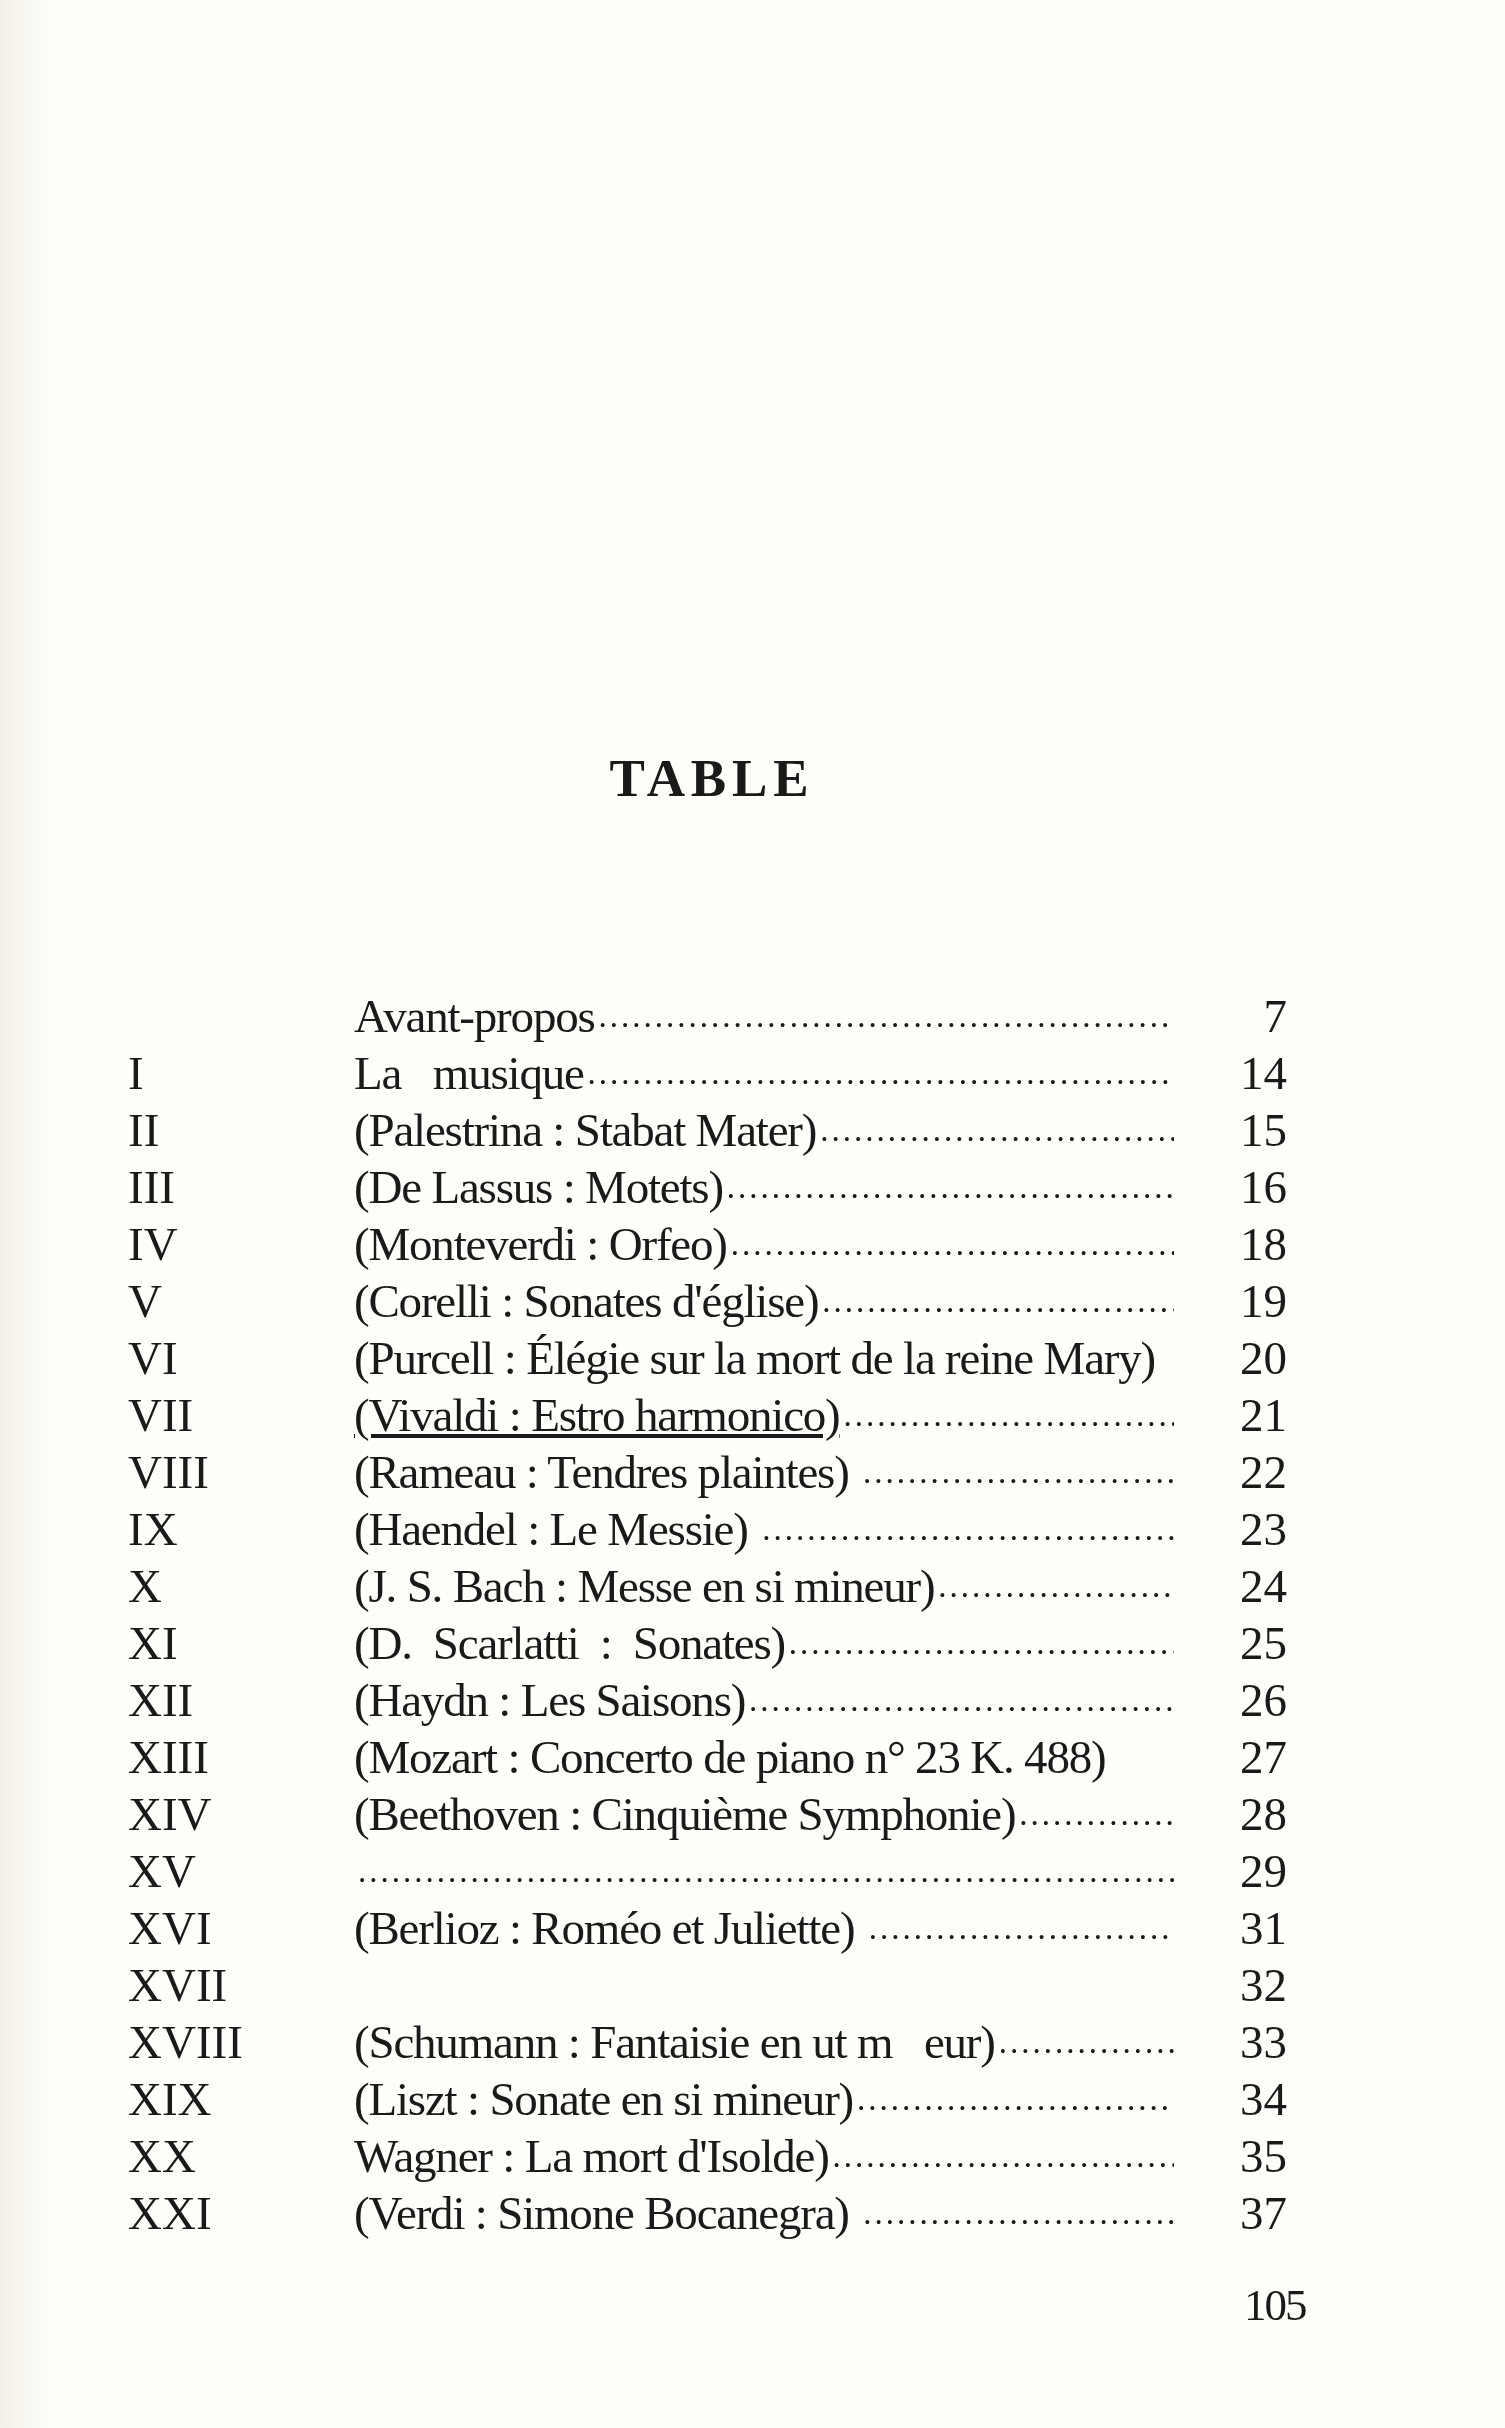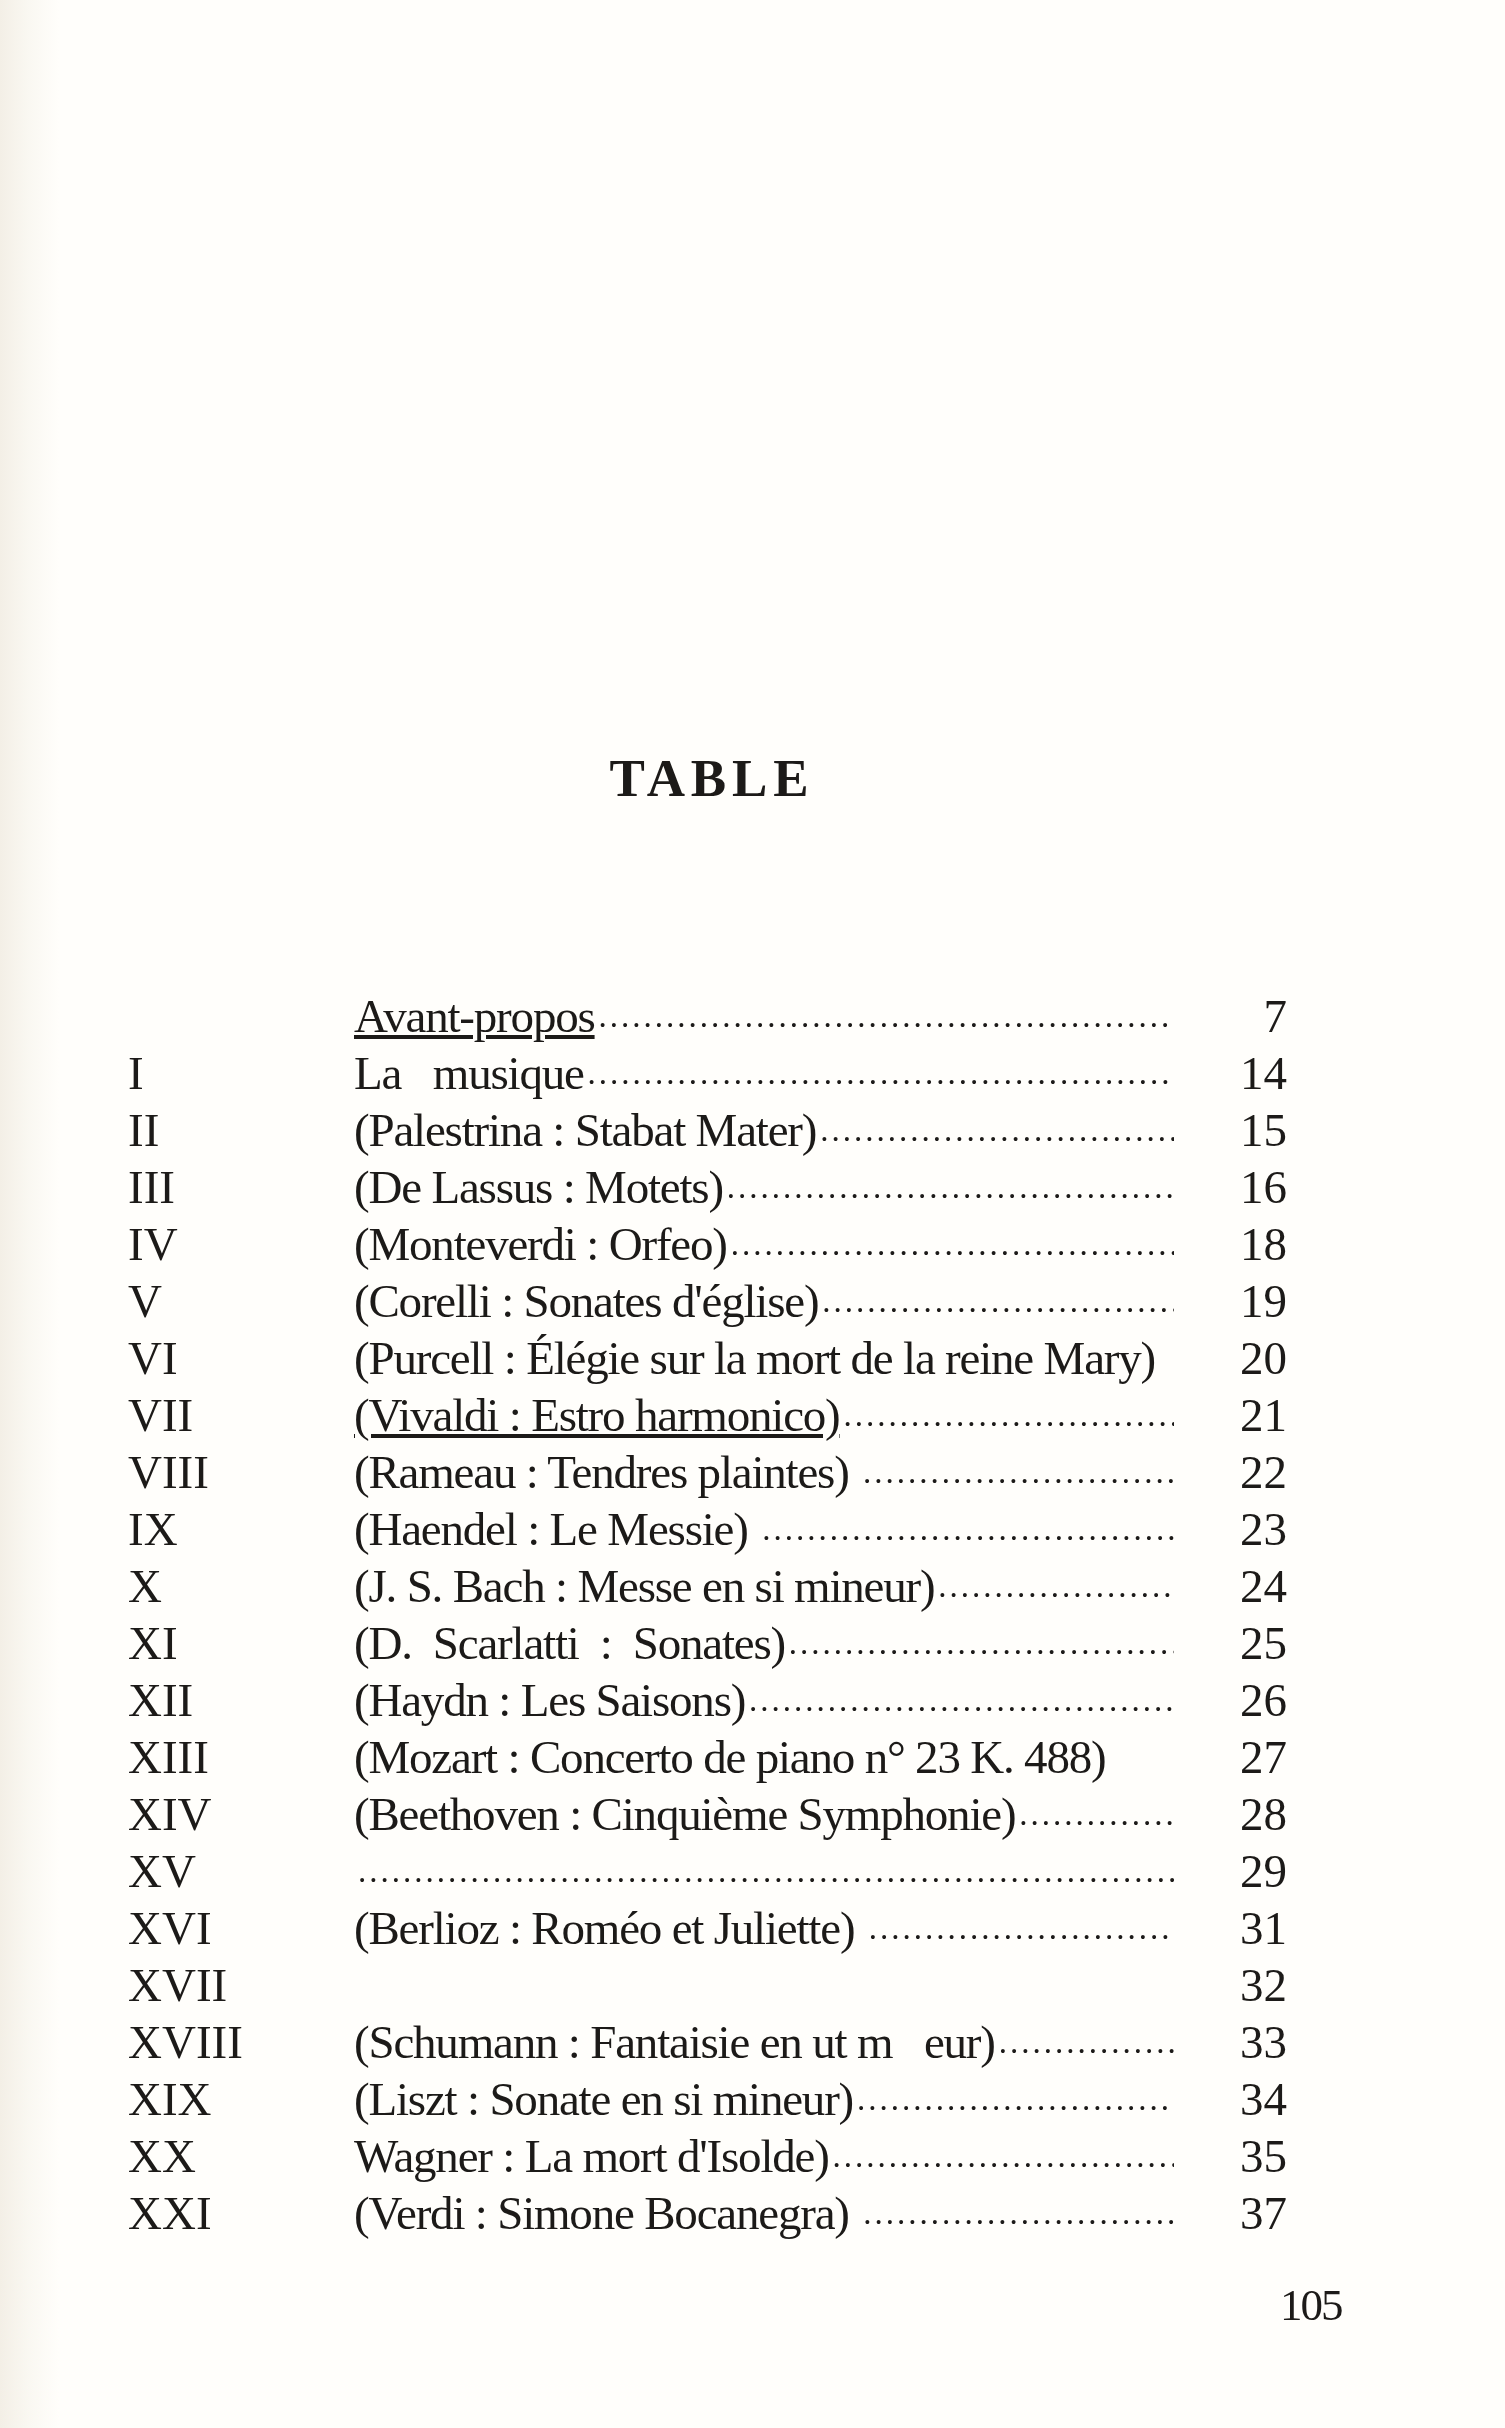--- a/index.html
+++ b/index.html
@@ -77,40 +77,40 @@
     }
     .entry.wide { width: 887px; }
     .page {
       position: absolute;
       right: 218px;
       top: 0;
       text-align: right;
     }
     .folio {
       position: absolute;
-      left: 1280px;
+      left: 1244px;
       top: 2279px;
       font-size: 45px;
       line-height: 53px;
       letter-spacing: -2px;
       margin: 0;
     }
   </style>
 </head>
 <body>
 
 <div class="page-shade"></div>
 
 <h1 class="title">TABLE</h1>
 
 <ol class="toc" id="toc">
     <li class="toc-row">
     <span class="num"></span>
     <span class="entry">
-      <span class="entry-title" style="white-space: pre; text-decoration: underline;">Avant-propos</span>
+      <span class="entry-title" style="white-space: pre;">Avant-propos</span>
       <span class="leader">................................................................................</span>
     </span>
     <span class="page">7</span>
   </li>
     <li class="toc-row">
     <span class="num">I</span>
     <span class="entry">
       <span class="entry-title" style="white-space: pre;">La   musique</span>
       <span class="leader">................................................................................</span>
     </span>

